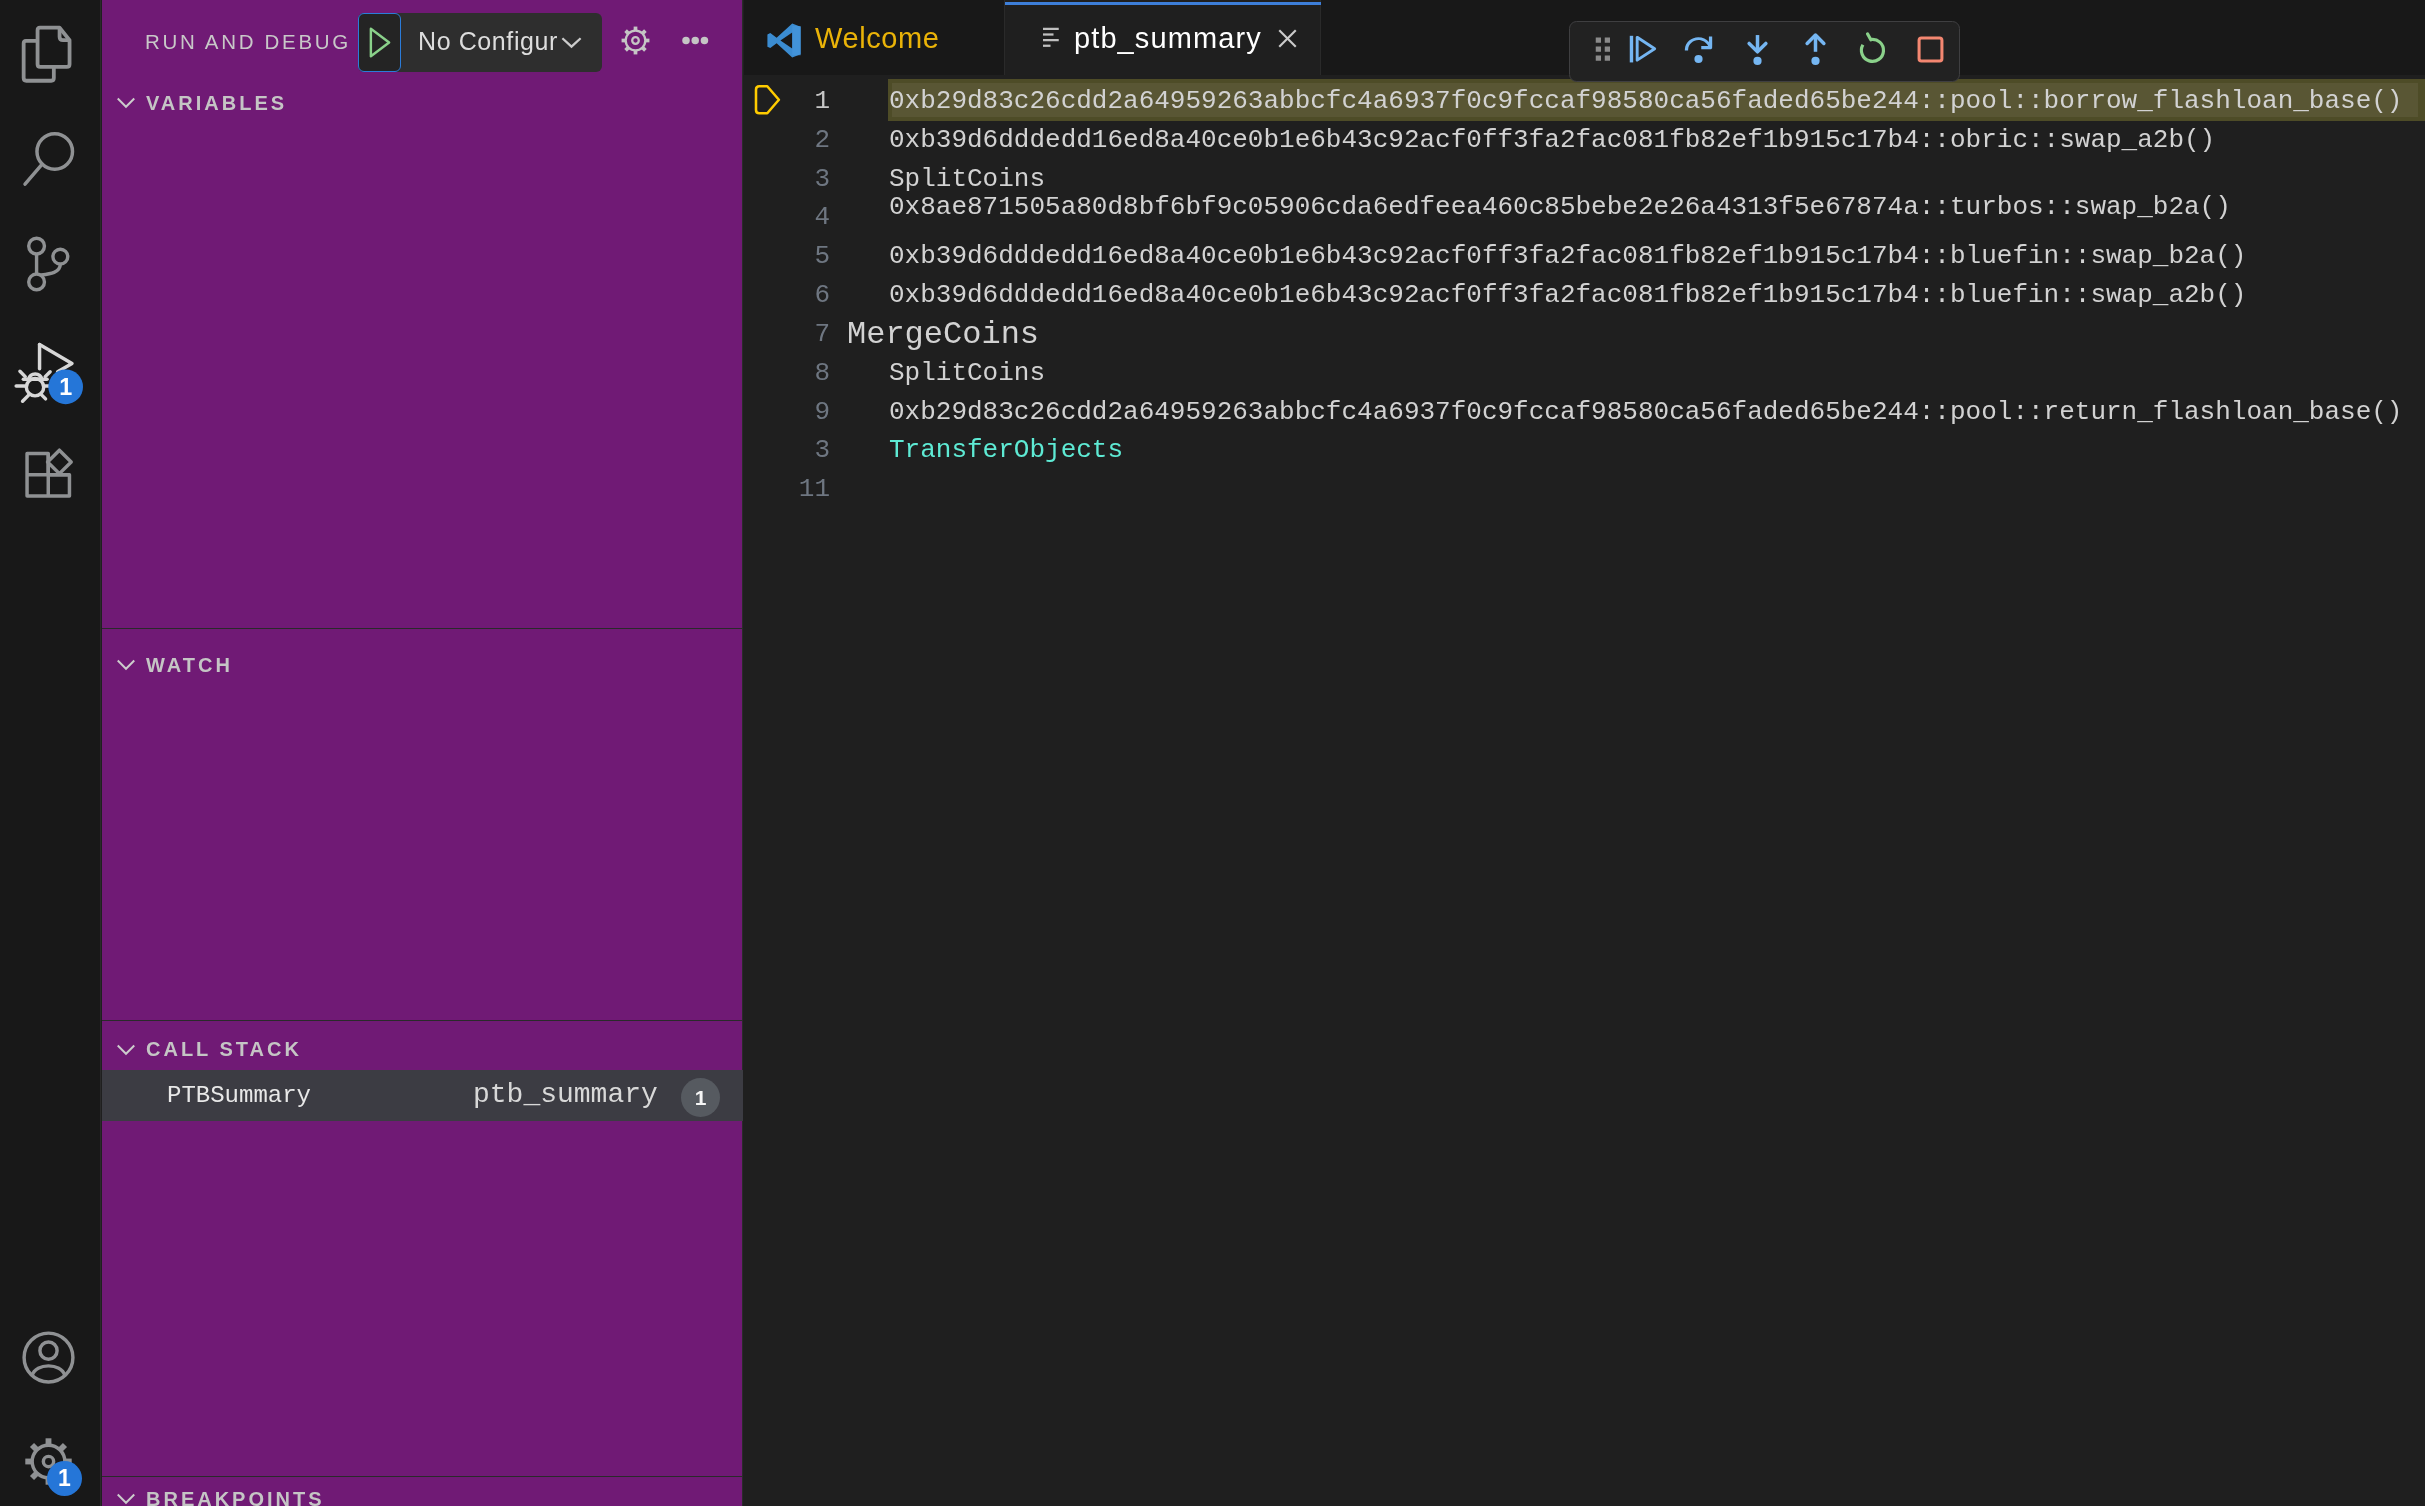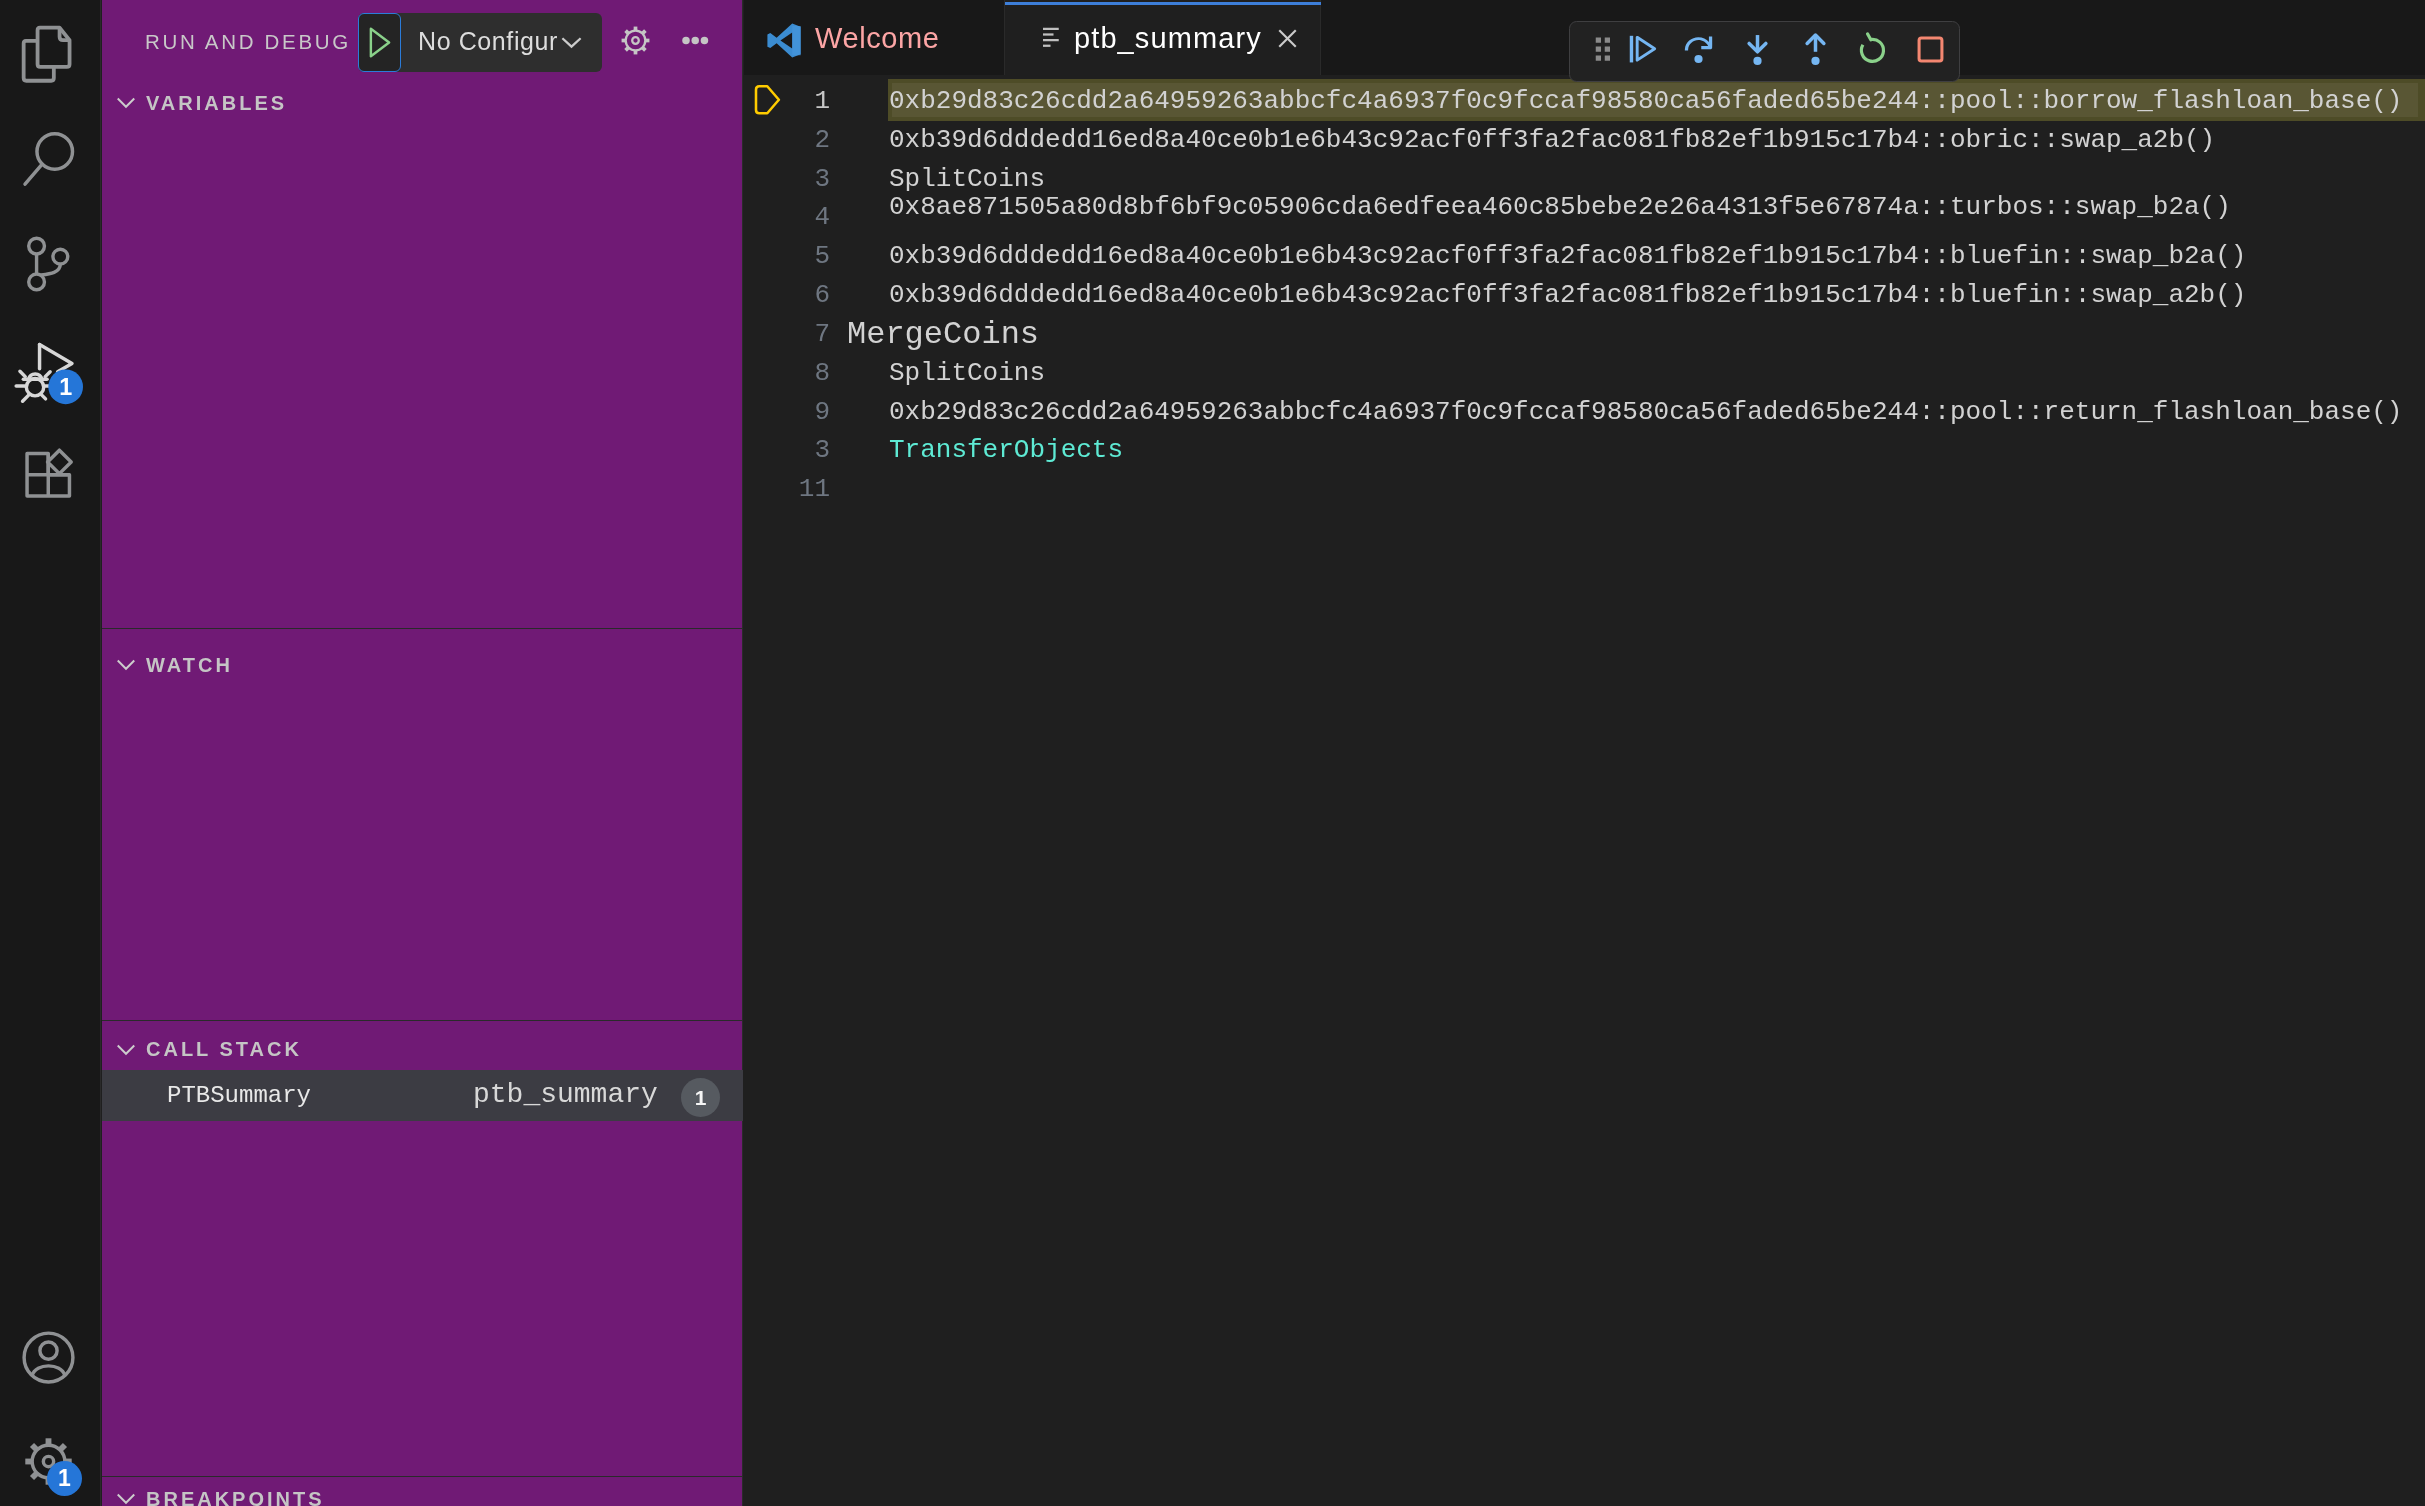--- a/index.html
+++ b/index.html
@@ -149,21 +149,21 @@
 </div>
 
 <div class="abs" id="tabbar" style="left:744px;top:0;width:1682px;height:75px;background:#181818;">
 
   <div class="abs" style="left:0;top:0;width:261px;height:75px;background:#181818;border-right:0.8px solid #2a2a2a;"></div>
   <svg class="abs" style="left:22px;top:23px;" width="36" height="35" viewBox="0 0 47 46">
     <path fill="#3b8cd1" d="M45.4 4.9 L34.3 0.6 L13.8 19.3 L5.5 13.1 L1.7 15 L1.7 31.1 L5.5 32.9 L13.8 26.7 L34.3 45.4 L45.4 41.1 Z"></path>
     <path fill="#181818" d="M34.3 12.4 L18.8 23 L34.3 33.6 Z"></path>
     <rect x="34.3" y="4" width="11.1" height="38.4" fill="#4697dd" opacity="0.65"></rect>
   </svg>
-  <div class="abs" style="left:71px;top:22px;font-size:29px;letter-spacing:0.6px;color:#fca5a5;">Welcome</div>
+  <div class="abs" style="left:71px;top:22px;font-size:29px;letter-spacing:0.6px;color:#eab308;">Welcome</div>
 
   <div class="abs" style="left:261px;top:0;width:316px;height:75px;background:#1f1f1f;border-right:0.8px solid #2a2a2a;"></div>
   <div class="abs" style="left:261px;top:2.3px;width:316px;height:3px;background:#3d7ed8;"></div>
   <svg class="abs" style="left:298px;top:27px;" width="23" height="21" viewBox="0 0 30 28" stroke="#c0c0c0" stroke-width="3" fill="none">
     <path d="M1 2.5 H22"></path>
       <path d="M1 10 H15"></path>
       <path d="M1 17.5 H22"></path>
       <path d="M1 25 H11"></path>
   </svg>
   <div class="abs" style="left:330px;top:22px;font-size:29px;letter-spacing:1.1px;color:#ffffff;">ptb_summary</div>

